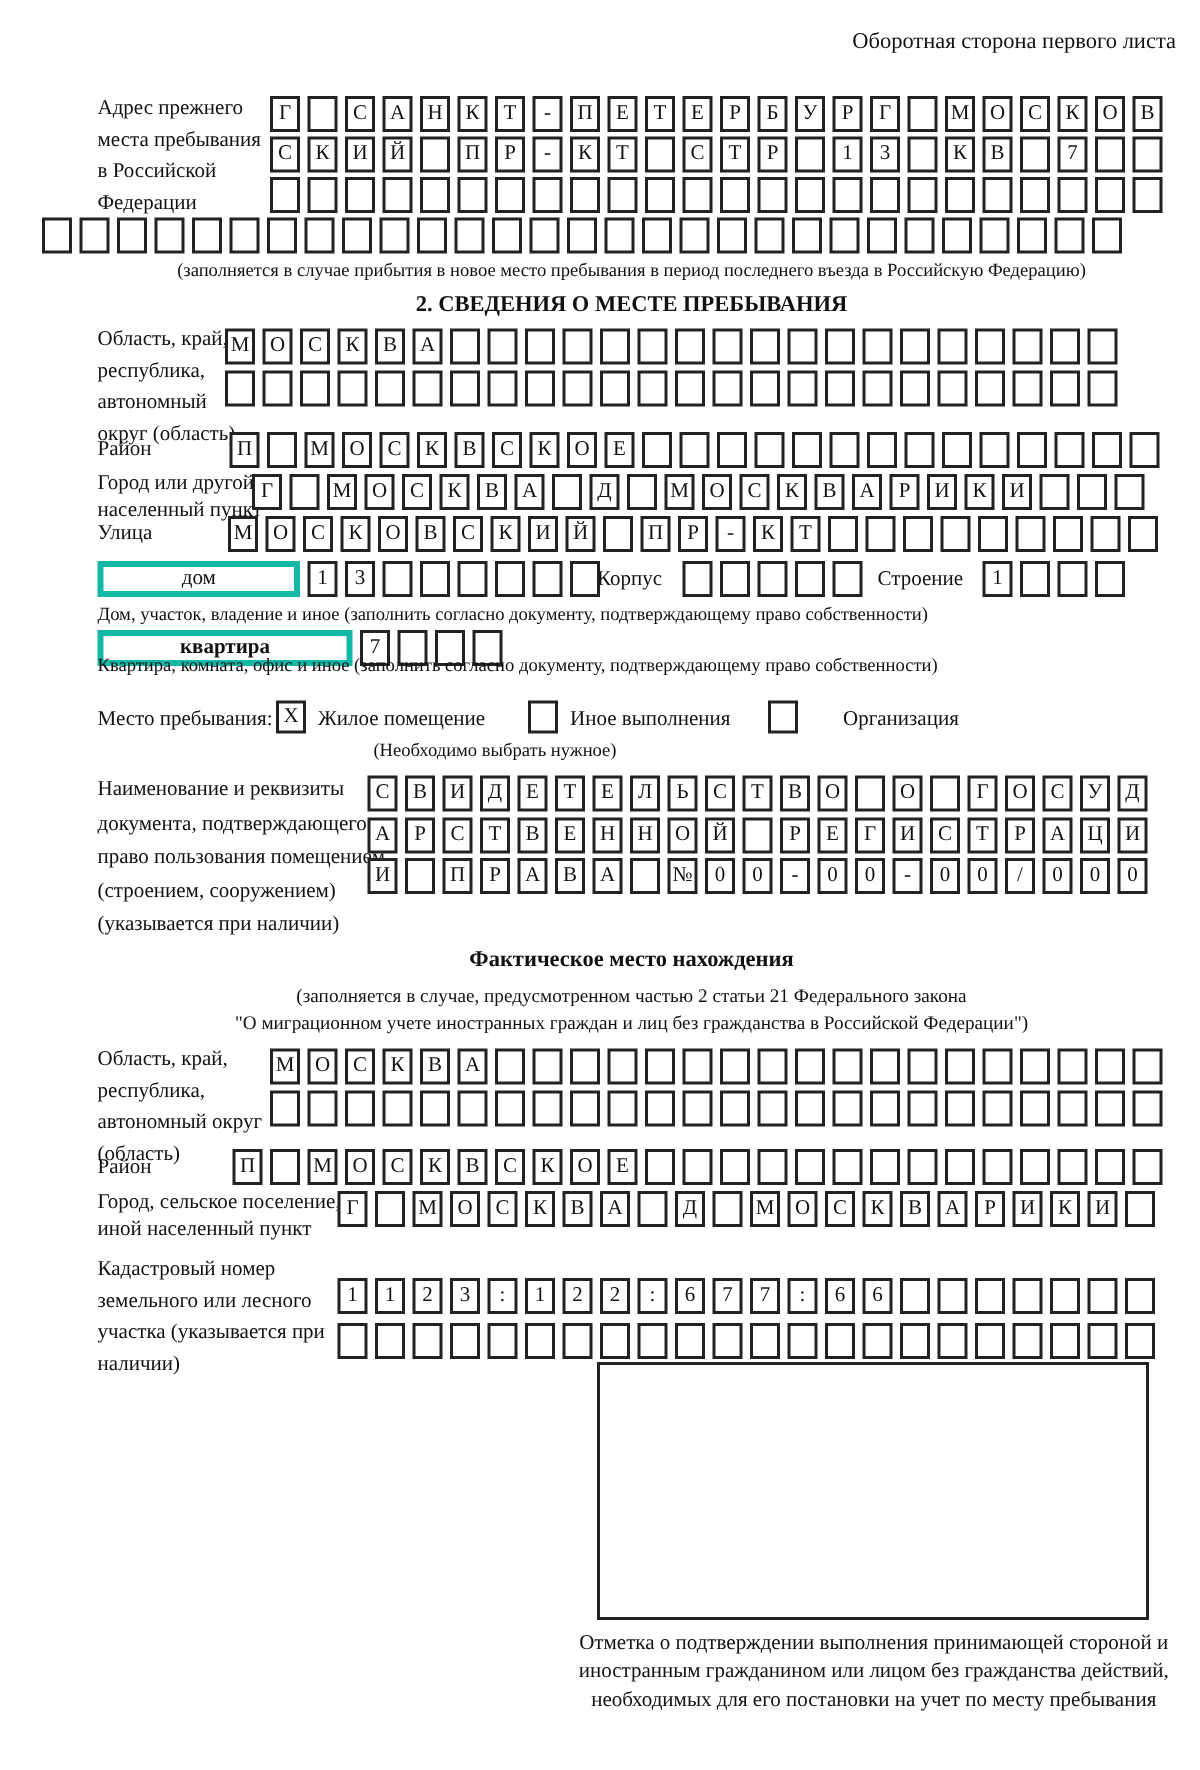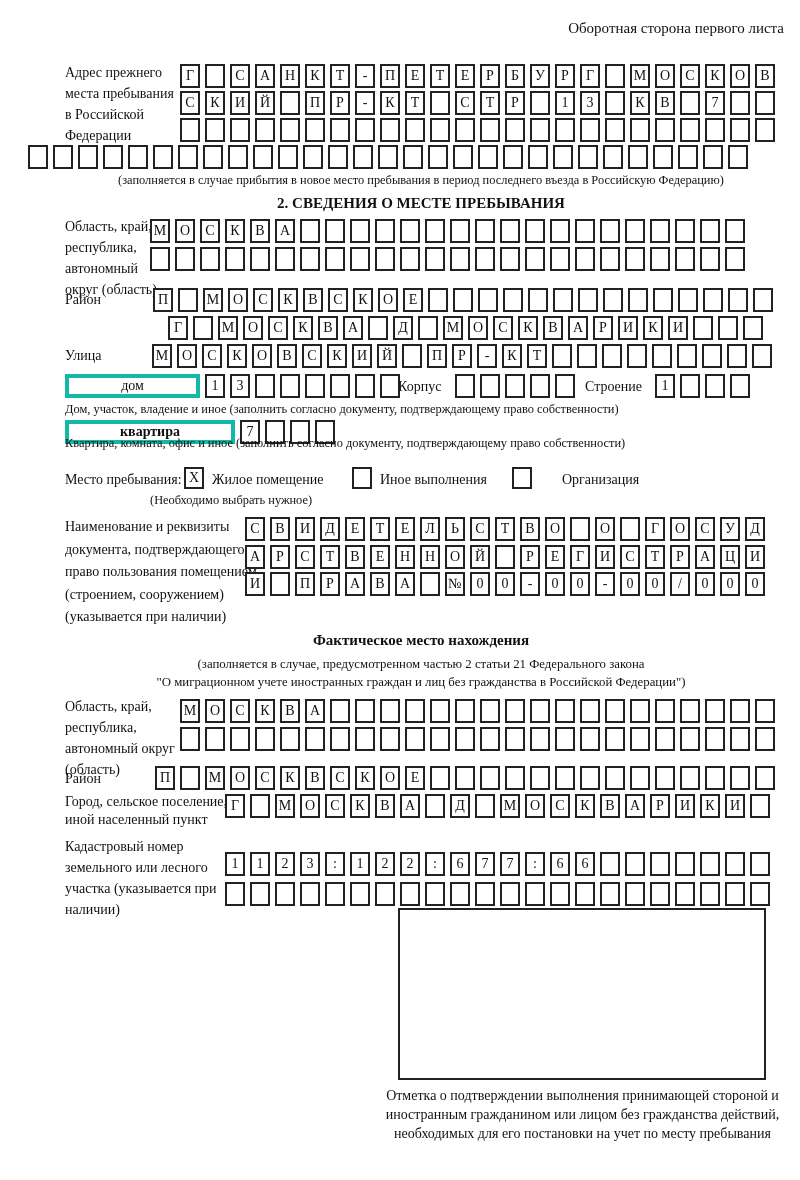--- a/index.html
+++ b/index.html
@@ -217,20 +217,21 @@
       <div class="cell"></div>
       <div class="cell"></div>
       <div class="cell"></div>
       <div class="cell"></div>
       <div class="cell"></div>
       <div class="cell"></div>
       <div class="cell"></div>
       <div class="cell"></div>
     </div>
 
+  <div class="abs lbl" style="left:65px;top:314px;width:120px;line-height:18px;">Город или другой населенный пункт</div>
   <div class="abs cells" style="left:168px;top:316px;">
       <div class="cell">Г</div>
       <div class="cell"></div>
       <div class="cell">М</div>
       <div class="cell">О</div>
       <div class="cell">С</div>
       <div class="cell">К</div>
       <div class="cell">В</div>
       <div class="cell">А</div>
       <div class="cell"></div>
@@ -321,21 +322,21 @@
     </div>
   <div class="abs caption" style="left:65px;top:436px;">Квартира, комната, офис и иное (заполнить согласно документу, подтверждающему право собственности)</div>
 
   <div class="abs lbl" style="left:65px;top:469px;">Место пребывания:</div>
   <div class="abs checkbox" style="left:184px;top:467px;">X</div>
   <div class="abs lbl" style="left:212px;top:469px;">Жилое помещение</div>
   <div class="abs checkbox" style="left:352px;top:467px;"></div>
   <div class="abs lbl" style="left:380px;top:469px;">Иное выполнения</div>
   <div class="abs checkbox" style="left:512px;top:467px;"></div>
   <div class="abs lbl" style="left:562px;top:469px;">Организация</div>
-  <div class="abs caption" style="left:150px;top:493px;width:360px;text-align:left;">(Необходимо выбрать нужное)</div>
+  <div class="abs caption" style="left:150px;top:493px;width:360px;text-align:center;">(Необходимо выбрать нужное)</div>
 
   <div class="abs lbl" style="left:65px;top:516px;width:192px;line-height:22.5px;">Наименование и реквизиты документа, подтверждающего право пользования помещением (строением, сооружением) (указывается при наличии)</div>
   <div class="abs cells" style="left:245px;top:517px;">
       <div class="cell">С</div>
       <div class="cell">В</div>
       <div class="cell">И</div>
       <div class="cell">Д</div>
       <div class="cell">Е</div>
       <div class="cell">Т</div>
       <div class="cell">Е</div>

